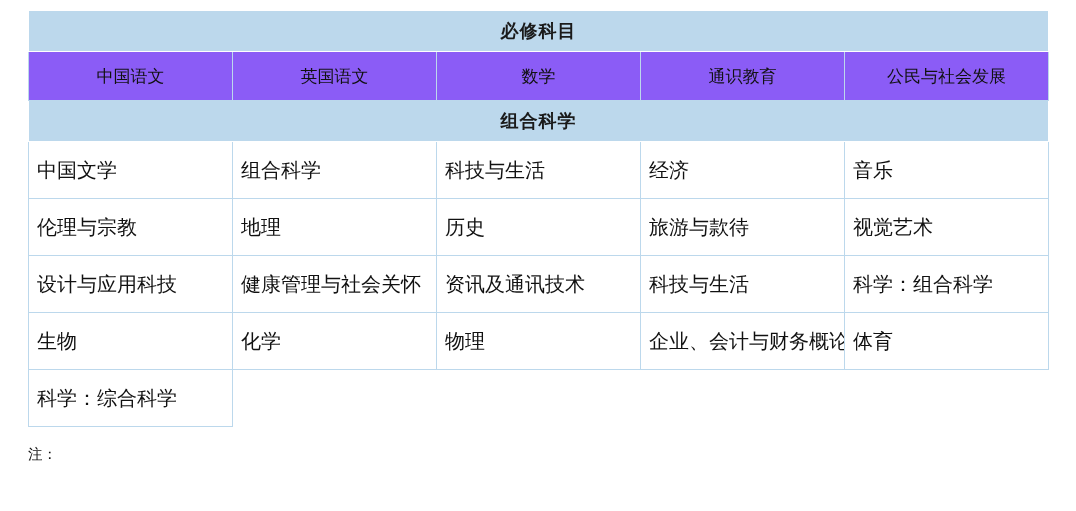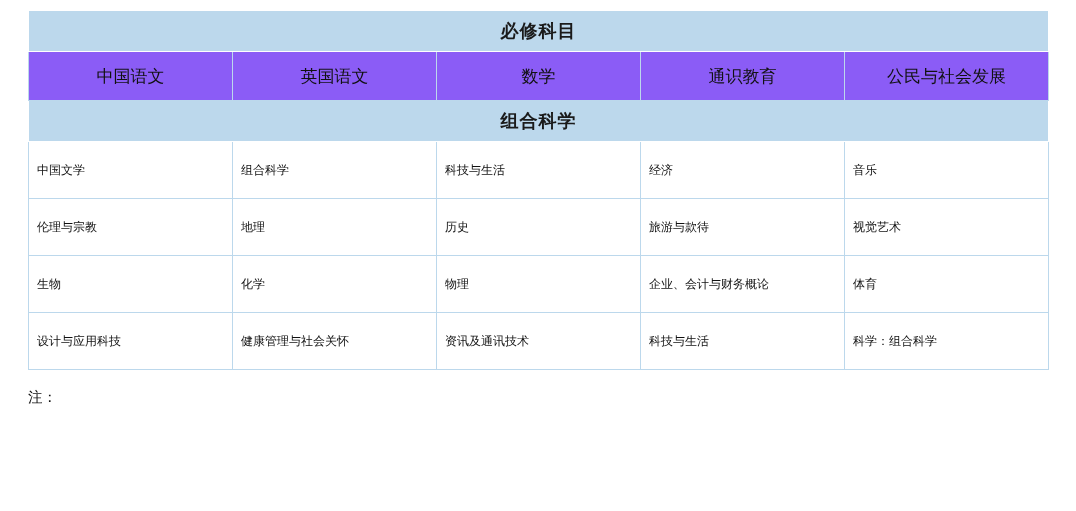--- a/index.html
+++ b/index.html
@@ -46,21 +46,21 @@
     background: #8b5cf6;
     text-align: center;
     font-size: 17px;
     height: 46px;
     border: 1px solid #bcd8ec;
     color: #111111;
   }
   .elective-row td {
     background: #ffffff;
     text-align: left;
-    font-size: 12px;
+    font-size: 20px;
     height: 54px;
     border: 1px solid #bcd8ec;
     padding-left: 8px;
     color: #111111;
     white-space: nowrap;
     overflow: hidden;
   }
   .elective-row td.empty {
     border: none;
     background: transparent;
@@ -111,32 +111,39 @@
         <td>音乐</td>
       </tr>
       <tr class="elective-row">
         <td>伦理与宗教</td>
         <td>地理</td>
         <td>历史</td>
         <td>旅游与款待</td>
         <td>视觉艺术</td>
       </tr>
       <tr class="elective-row">
+        <td>设计与应用科技</td>
+        <td>健康管理与社会关怀</td>
+        <td>资讯及通讯技术</td>
+        <td>科技与生活</td>
+        <td>科学：组合科学</td>
+      </tr>
+      <tr class="elective-row">
         <td>生物</td>
         <td>化学</td>
         <td>物理</td>
         <td>企业、会计与财务概论</td>
         <td>体育</td>
       </tr>
       <tr class="elective-row">
-        <td>设计与应用科技</td>
-        <td>健康管理与社会关怀</td>
-        <td>资讯及通讯技术</td>
-        <td>科技与生活</td>
-        <td>科学：组合科学</td>
+        <td>科学：综合科学</td>
+        <td class="empty"></td>
+        <td class="empty"></td>
+        <td class="empty"></td>
+        <td class="empty"></td>
       </tr>
     </tbody>
   </table>
 
   <div class="notes">
     <div>注：</div>
   </div>
 
 </div>
 

